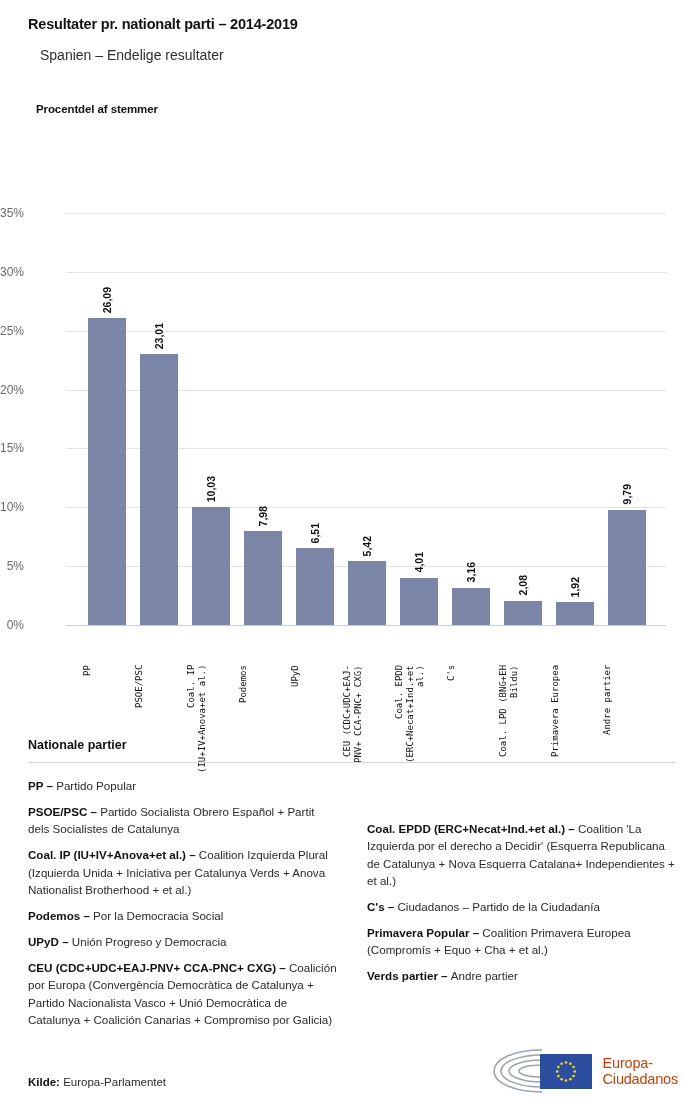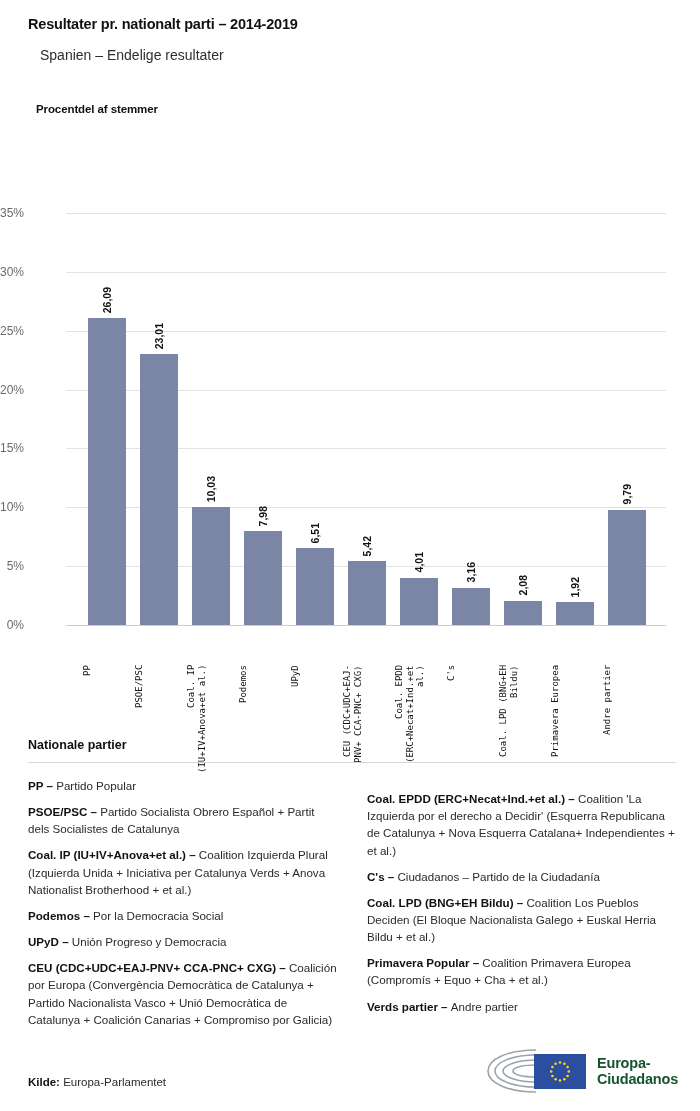--- a/index.html
+++ b/index.html
@@ -182,23 +182,23 @@
   }
   .ep-mark { position: relative; width: 108px; height: 50px; }
   .ep-flag {
     position: absolute;
     left: 54px; top: 8px;
     width: 52px; height: 35px;
     background: #2b4f9e;
   }
   .ep-text {
     font-size: 14.5px;
-    font-weight: bold;
+    font-weight: normal;
     line-height: 1.12;
-    color: #14532d;
+    color: #c2410c;
     letter-spacing: -0.2px;
   }
 </style>
 </head>
 <body>
 
 <div id="page">
 
   <div class="header">
     <h1 class="title">Resultater pr. nationalt parti – 2014-2019</h1>
@@ -305,21 +305,20 @@
           <div class="legend-item"><b>PP – </b><span>Partido Popular</span></div>
           <div class="legend-item"><b>PSOE/PSC – </b><span>Partido Socialista Obrero Español + Partit dels Socialistes de Catalunya</span></div>
           <div class="legend-item"><b>Coal. IP (IU+IV+Anova+et al.) – </b><span>Coalition Izquierda Plural (Izquierda Unida + Iniciativa per Catalunya Verds + Anova Nationalist Brotherhood + et al.)</span></div>
           <div class="legend-item"><b>Podemos – </b><span>Por la Democracia Social</span></div>
           <div class="legend-item"><b>UPyD – </b><span>Unión Progreso y Democracia</span></div>
           <div class="legend-item"><b>CEU (CDC+UDC+EAJ-PNV+ CCA-PNC+ CXG) – </b><span>Coalición por Europa (Convergència Democràtica de Catalunya + Partido Nacionalista Vasco + Unió Democràtica de Catalunya + Coalición Canarias + Compromiso por Galicia)</span></div>
         </div>
       <div class="legend-col" id="legend-right">
           <div class="legend-item"><b>Coal. EPDD (ERC+Necat+Ind.+et al.) – </b><span>Coalition 'La Izquierda por el derecho a Decidir' (Esquerra Republicana de Catalunya + Nova Esquerra Catalana+ Independientes + et al.)</span></div>
           <div class="legend-item"><b>C's – </b><span>Ciudadanos – Partido de la Ciudadanía</span></div>
-          <div class="legend-item"><b>Coal. LPD (BNG+EH Bildu) – </b><span>Coalition Los Pueblos Deciden (El Bloque Nacionalista Galego + Euskal Herria Bildu + et al.)</span></div>
           <div class="legend-item"><b>Primavera Popular – </b><span>Coalition Primavera Europea (Compromís + Equo + Cha + et al.)</span></div>
           <div class="legend-item"><b>Verds partier – </b><span>Andre partier</span></div>
         </div>
     </div>
   </div>
 
   <div class="source">
     <b>Kilde:</b><span> Europa-Parlamentet</span>
   </div>
 

